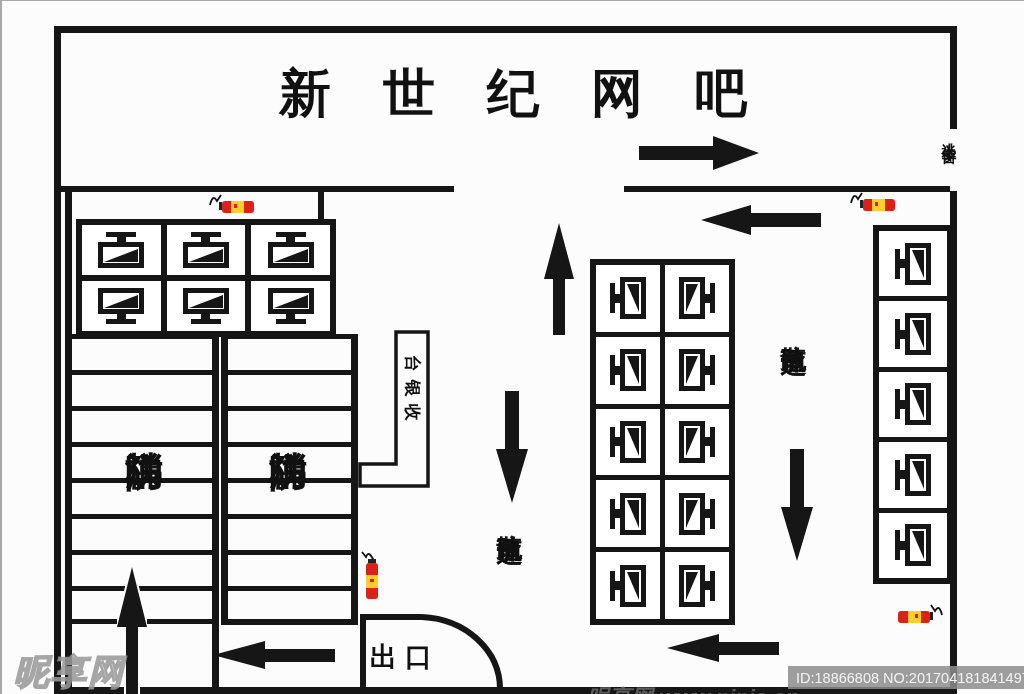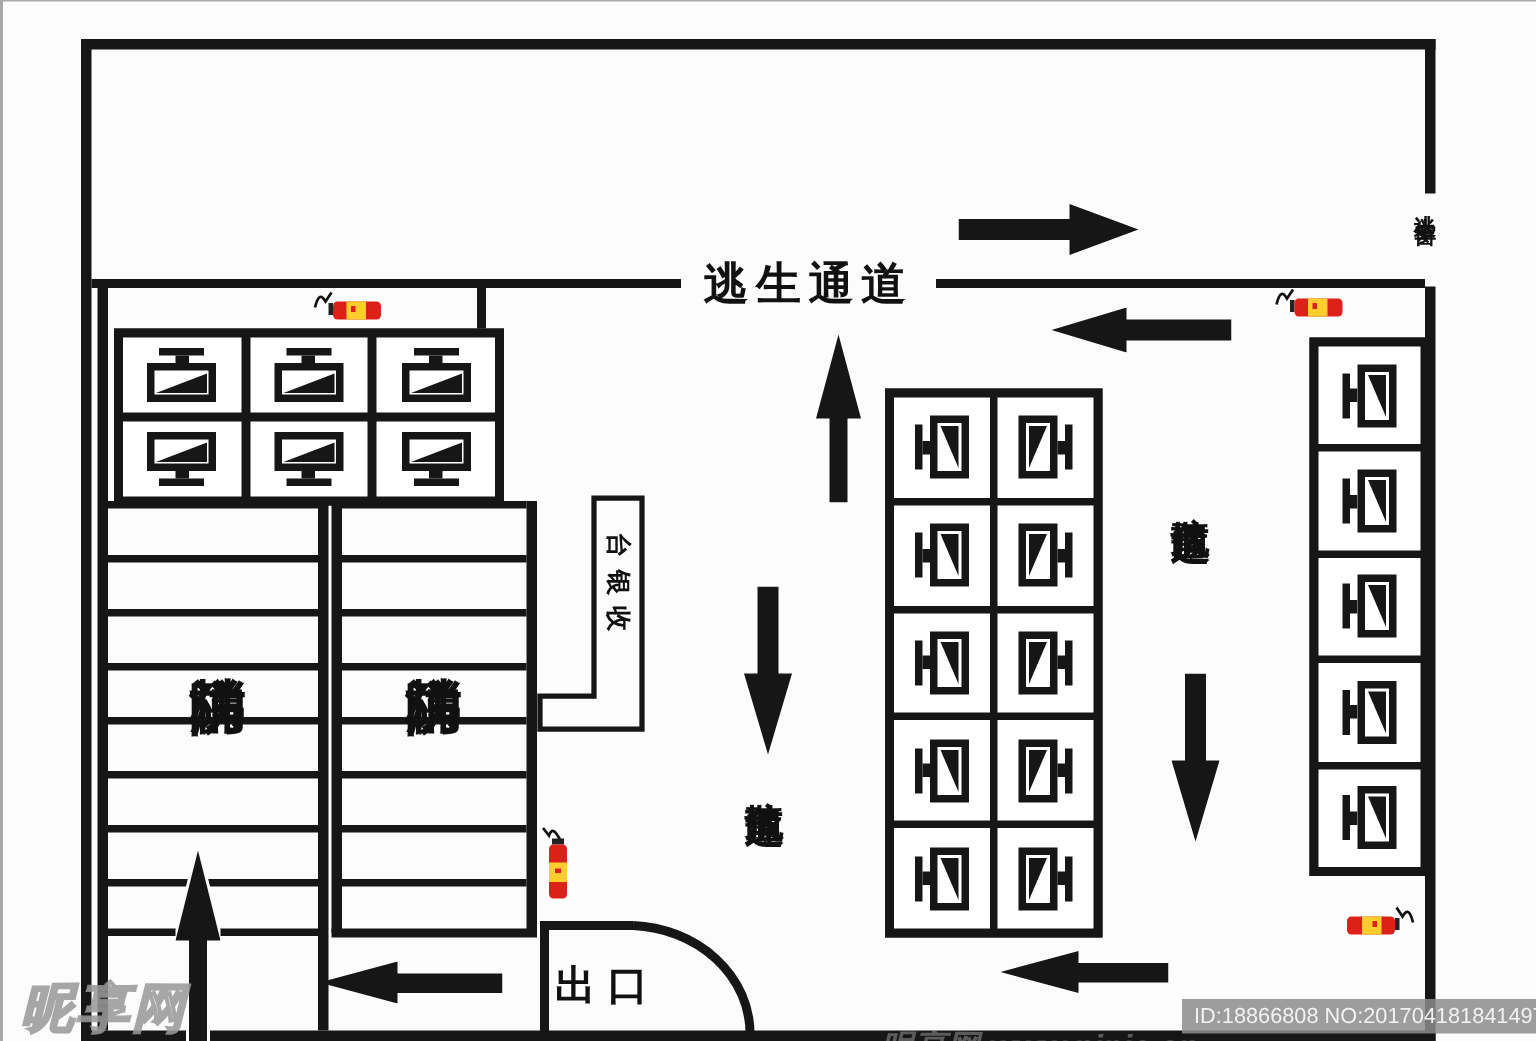--- a/index.html
+++ b/index.html
@@ -100,22 +100,22 @@
       <div class="w" style="left: 226px; top: 369px; width: 123px; height: 5px;"></div>
       <div class="w" style="left: 226px; top: 405px; width: 123px; height: 5px;"></div>
       <div class="w" style="left: 226px; top: 441px; width: 123px; height: 5px;"></div>
       <div class="w" style="left: 226px; top: 477px; width: 123px; height: 5px;"></div>
       <div class="w" style="left: 226px; top: 513px; width: 123px; height: 5px;"></div>
       <div class="w" style="left: 226px; top: 549px; width: 123px; height: 5px;"></div>
       <div class="w" style="left: 226px; top: 585px; width: 123px; height: 5px;"></div>
     </div>
   <div class="w" style="left:219px;top:618px;width:137px;height:6px;"></div>
 
-
-  <div class="hlabel" style="left:452px;top:168px;width:170px;text-align:center;font-size:30px;letter-spacing:5px;">逃生通道</div>
+  <div class="title">新世纪网吧</div>
+
 
   <div class="vtext" style="left:940px;top:130px;font-size:15px;letter-spacing:2px;">逃生窗</div>
 
   <div class="vtext" style="left:123px;top:420px;font-size:38px;">消防梯</div>
   <div class="vtext" style="left:267px;top:420px;font-size:38px;">消防梯</div>
 
   <div class="vtext" style="left:495px;top:512px;font-size:26px;letter-spacing:2px;">疏散通道</div>
   <div class="vtext" style="left:779px;top:323px;font-size:26px;letter-spacing:2px;">疏散通道</div>
 
   <svg width="1024" height="694" style="position:absolute;left:0;top:0;pointer-events:none;">

